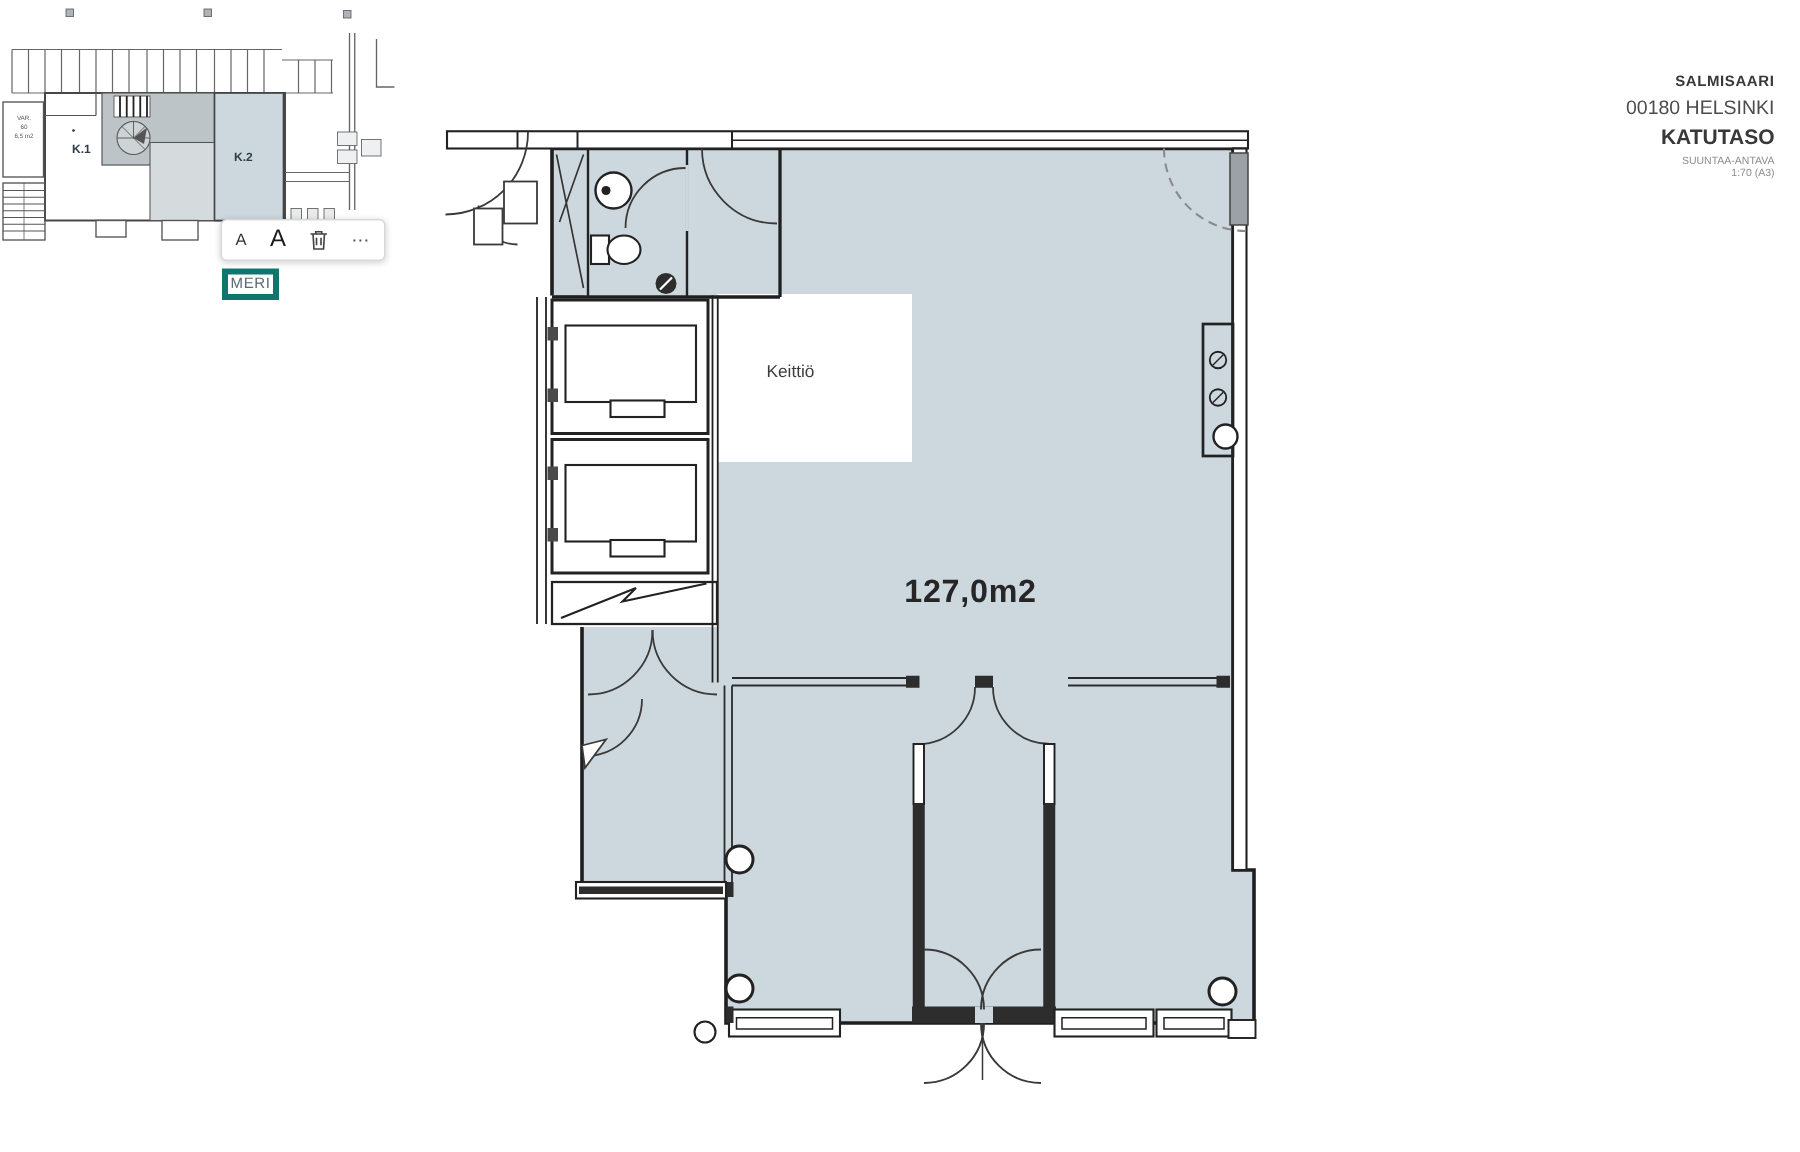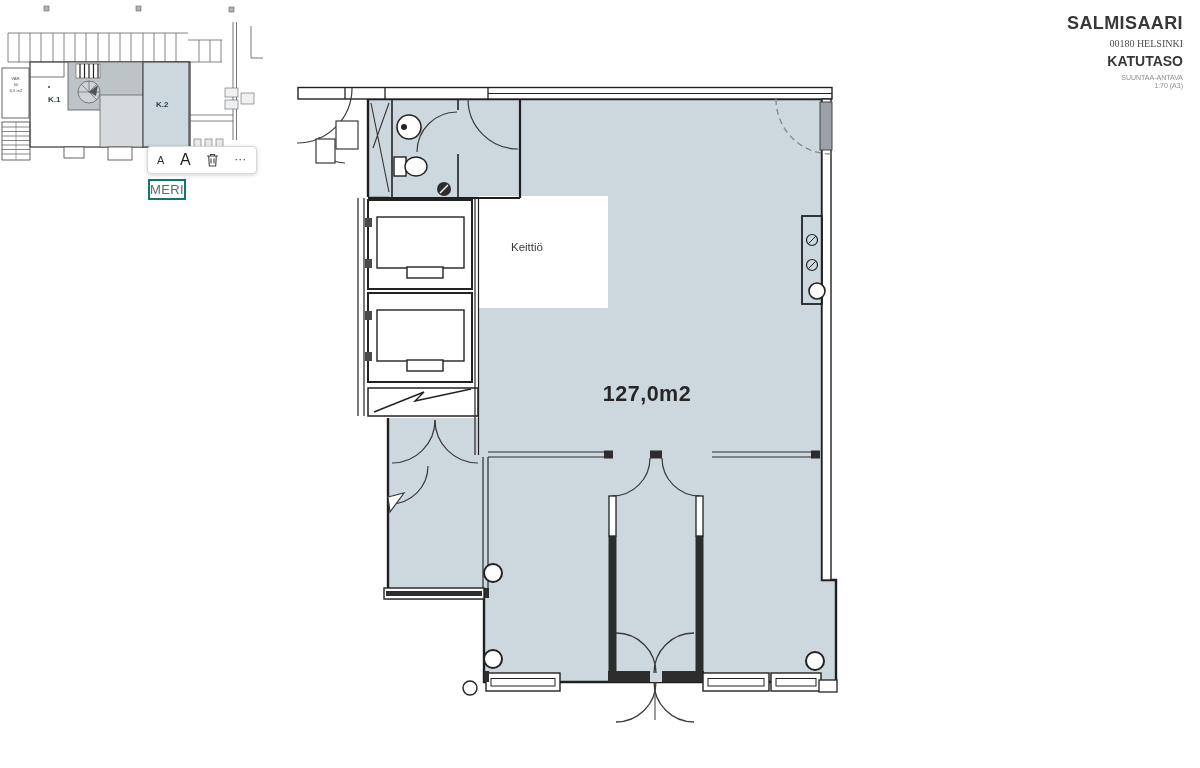--- a/index.html
+++ b/index.html
@@ -12,26 +12,26 @@
            border:1px solid #d9d9d9;border-radius:4px;display:flex;align-items:center;
            justify-content:space-between;padding:0 9px;box-sizing:border-box;
            box-shadow:0 1px 4px rgba(0,0,0,.18);} 
   .tb-btn{border:none;background:none;padding:0;margin:0;cursor:pointer;color:#333;
           font-family:"Liberation Sans",sans-serif;display:flex;align-items:center;justify-content:center;height:100%;}
   .tb-a-small{font-size:11px;font-weight:500;}
   .tb-a-large{font-size:16px;font-weight:500;color:#1d1d1d;}
   .tb-dots{font-size:9px;color:#555;letter-spacing:1px;font-weight:700;}
   
   #meri-chip{left:148px;top:179px;width:38px;height:21px;background:#fdfefe;
-             border:2px solid #0f766e;display:flex;align-items:center;justify-content:center;
-             font-size:13px;color:#5c6a72;letter-spacing:.4px;cursor:pointer;box-sizing:border-box;}
+             border:4px solid #0f766e;display:flex;align-items:center;justify-content:center;
+             font-size:10px;color:#5c6a72;letter-spacing:.4px;cursor:pointer;box-sizing:border-box;}
   
   #title-block{right:17px;top:13px;text-align:right;color:#3b3b3b;}
-  #tb-project{font-size:18px;font-weight:bold;letter-spacing:.4px;color:#383838;}
-  #tb-address{font-size:10px;color:#4c4c4c;margin-top:4px;font-family:Liberation Serif, serif;}
+  #tb-project{font-size:10px;font-weight:bold;letter-spacing:.4px;color:#383838;margin-top:36px;}
+  #tb-address{font-size:13px;color:#4c4c4c;margin-top:4px;}
   #tb-level{font-size:14px;font-weight:bold;color:#383838;margin-top:4px;}
   #tb-note{font-size:7px;color:#8d8d8d;margin-top:5px;}
   #tb-scale{font-size:7px;color:#8d8d8d;margin-top:1px;}
 </style>
 </head>
 <body>
 
 <div id="stage">
 
   <svg class="abs" style="left:0;top:0" width="280" height="215" viewBox="0 0 280 215">

